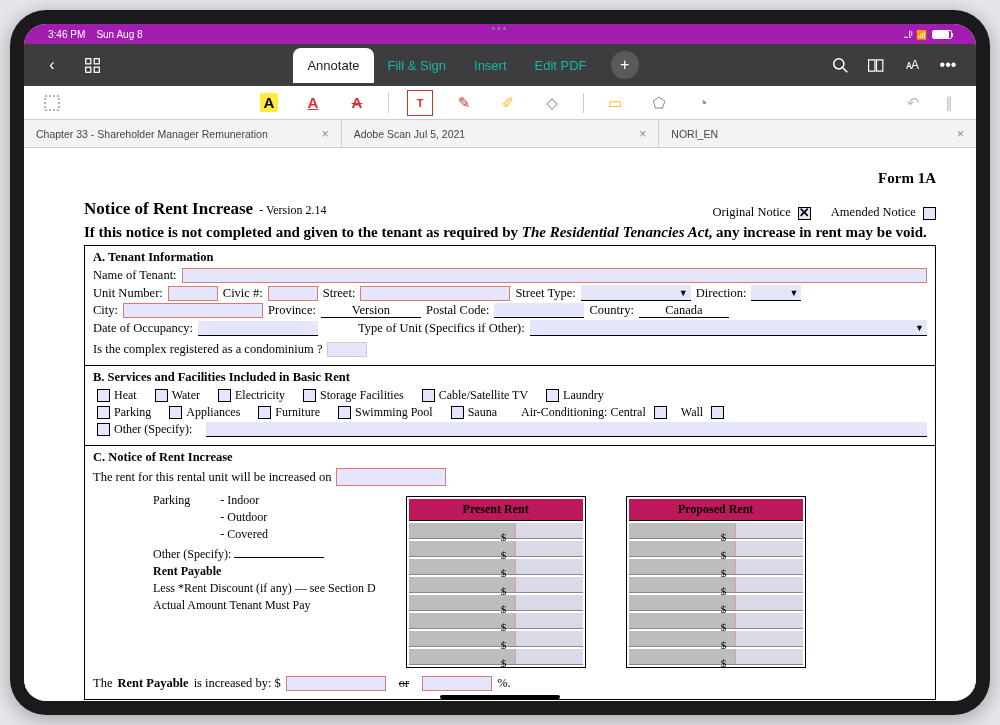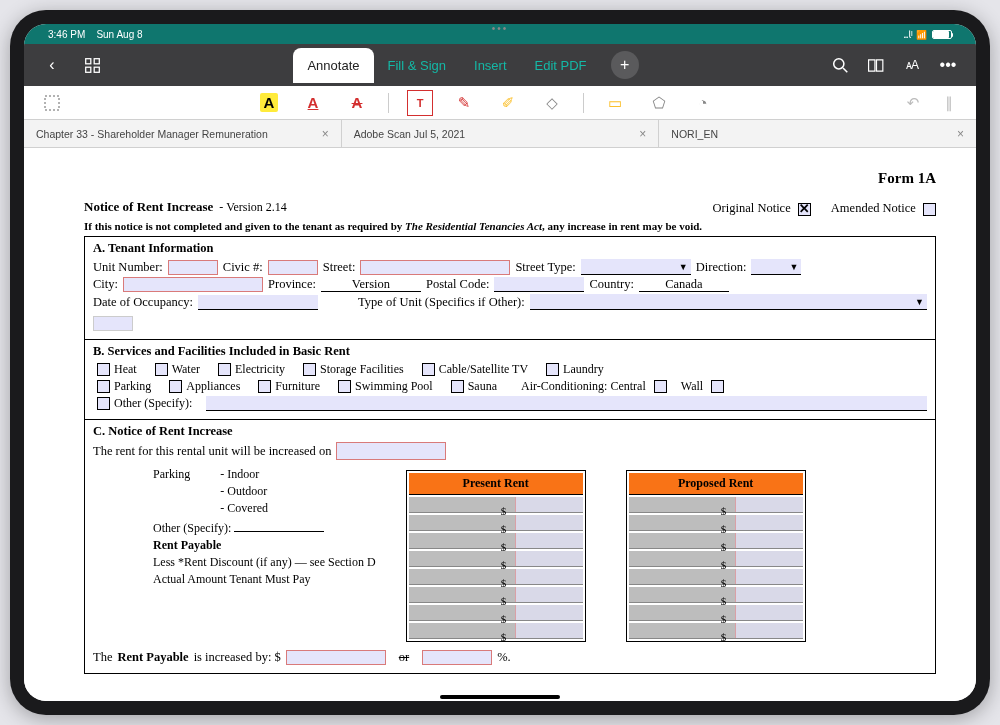--- a/index.html
+++ b/index.html
@@ -22,21 +22,21 @@
   .ipad-screen {
     width: 100%;
     height: 100%;
     background: #fff;
     border-radius: 22px;
     overflow: hidden;
     display: flex;
     flex-direction: column;
   }
   .status-bar {
-    background: #0f766e;
+    background: #a21caf;
     color: #fff;
     height: 20px;
     display: flex;
     align-items: center;
     justify-content: space-between;
     padding: 0 24px;
     font-size: 10px;
   }
   .status-dots {
     position: absolute;
@@ -147,34 +147,34 @@
     background: #fff;
   }
   .doc-page {
     padding: 16px 40px 20px 60px;
     font-family: "Times New Roman", serif;
     color: #000;
     font-size: 12.5px;
   }
   .form-title { text-align:right; font-weight:bold; font-size:15px; margin:6px 0 12px;}
   .notice-header { display:flex; align-items:baseline; gap:6px; margin-bottom:4px;}
-  .notice-hdr-main { font-weight:bold; font-size:13px;}
+  .notice-hdr-main { font-weight:bold; font-size:17px;}
   .notice-hdr-ver { font-size:12px;}
   .notice-type-row {
     display:flex; justify-content:flex-end; gap:20px; font-size:12.5px; margin: -18px 0 4px;
   }
   .chk {
     display:inline-block; width:13px; height:13px;
     border:1.5px solid #000; background:#e5e5fb;
     vertical-align:middle; margin-left:4px; position:relative;
   }
   .chk.checked::after {
     content:"✕"; position:absolute; top:-3px; left:0px; font-size:13px; font-weight:bold;
   }
-  .mandate { font-size:11px; margin-bottom:4px;}
+  .mandate { font-size:15px; margin-bottom:4px;}
   .mandate b { font-weight:bold; }
   .mandate i { font-style:italic; font-weight:bold;}
   .main-box {
     border: 1.5px solid #000;
   }
   .section {
     border-bottom: 1.5px solid #000;
     padding: 4px 8px 6px 8px;
   }
   .section:last-child { border-bottom:none; }
@@ -206,21 +206,21 @@
   .dd::after { content:"▼"; font-size:9px; }
   .chk-row { display:flex; flex-wrap:wrap; gap:2px 14px; margin:2px 0;}
   .chk-item { display:flex; align-items:center; gap:4px; font-size:12px;}
 
   .rent-tables { display:flex; gap:40px; margin-left:150px; margin-top:4px;}
   .rent-table {
     border:1px solid #000;
     width:180px;
   }
   .rent-table th {
-    background:#f97316; font-weight:bold; font-size:12px;
+    background:#be185d; font-weight:bold; font-size:12px;
     border-bottom:1px solid #000; padding:3px; text-align:center;
   }
   .rent-table td {
     background:#bdbdbd; border-bottom:1px solid #888;
     height:16px; font-size:11px; text-align:center;
     position:relative;
   }
   .rent-table td .dollar { position:absolute; left: calc(50% + 5px); }
   .rent-table td .cellfld { position:absolute; right:0; top:0; height:100%; width:68px; background:#d9d9e8; border-left:1px solid rgba(217,122,122,0.6);}
   .rent-table tr:first-child td .cellfld { border:1px solid #d97a7a; }
@@ -360,20 +360,24 @@
         </div>
         <div class="mandate">
           <b>If this notice is not completed and given to the tenant as required by </b><i>The Residential Tenancies Act</i><b>, any increase in rent may be void.</b>
         </div>
 
         <div class="main-box">
 
           <div class="section">
             <div class="sec-title">A.  Tenant Information</div>
             <div class="frow">
+              <span class="lbl">Name of Tenant:</span>
+              <span class="fld" style="flex:1;"></span>
+            </div>
+            <div class="frow">
               <span class="lbl">Unit Number:</span>
               <span class="fld" style="width:50px;"></span>
               <span class="lbl">Civic #:</span>
               <span class="fld" style="width:50px;"></span>
               <span class="lbl">Street:</span>
               <span class="fld" style="width:150px;"></span>
               <span class="lbl">Street Type:</span>
               <span class="dd" style="width:110px;"></span>
               <span class="lbl">Direction:</span>
               <span class="dd" style="width:50px;"></span>
@@ -389,20 +393,21 @@
               <span class="underline" style="width:90px; text-align:center;">Canada</span>
             </div>
             <div class="frow">
               <span class="lbl">Date of Occupancy:</span>
               <span class="fld noborder" style="width:120px;border:none;border-bottom:1px solid #000;"></span>
               <span style="width:30px;"></span>
               <span class="lbl">Type of Unit (Specifics if Other):</span>
               <span class="dd" style="flex:1;"></span>
             </div>
             <div class="frow" style="margin-top:6px;">
+              <span class="lbl">Is the complex registered as a condominium ?</span>
               <span class="fld noborder" style="width:22px;border:1px solid #ccc;"></span>
             </div>
           </div>
 
           <div class="section">
             <div class="sec-title">B.  Services and Facilities Included in Basic Rent</div>
             <div class="chk-row">
               <span class="chk-item">
                   <span class="chk"></span>
                   <span>Heat</span>

